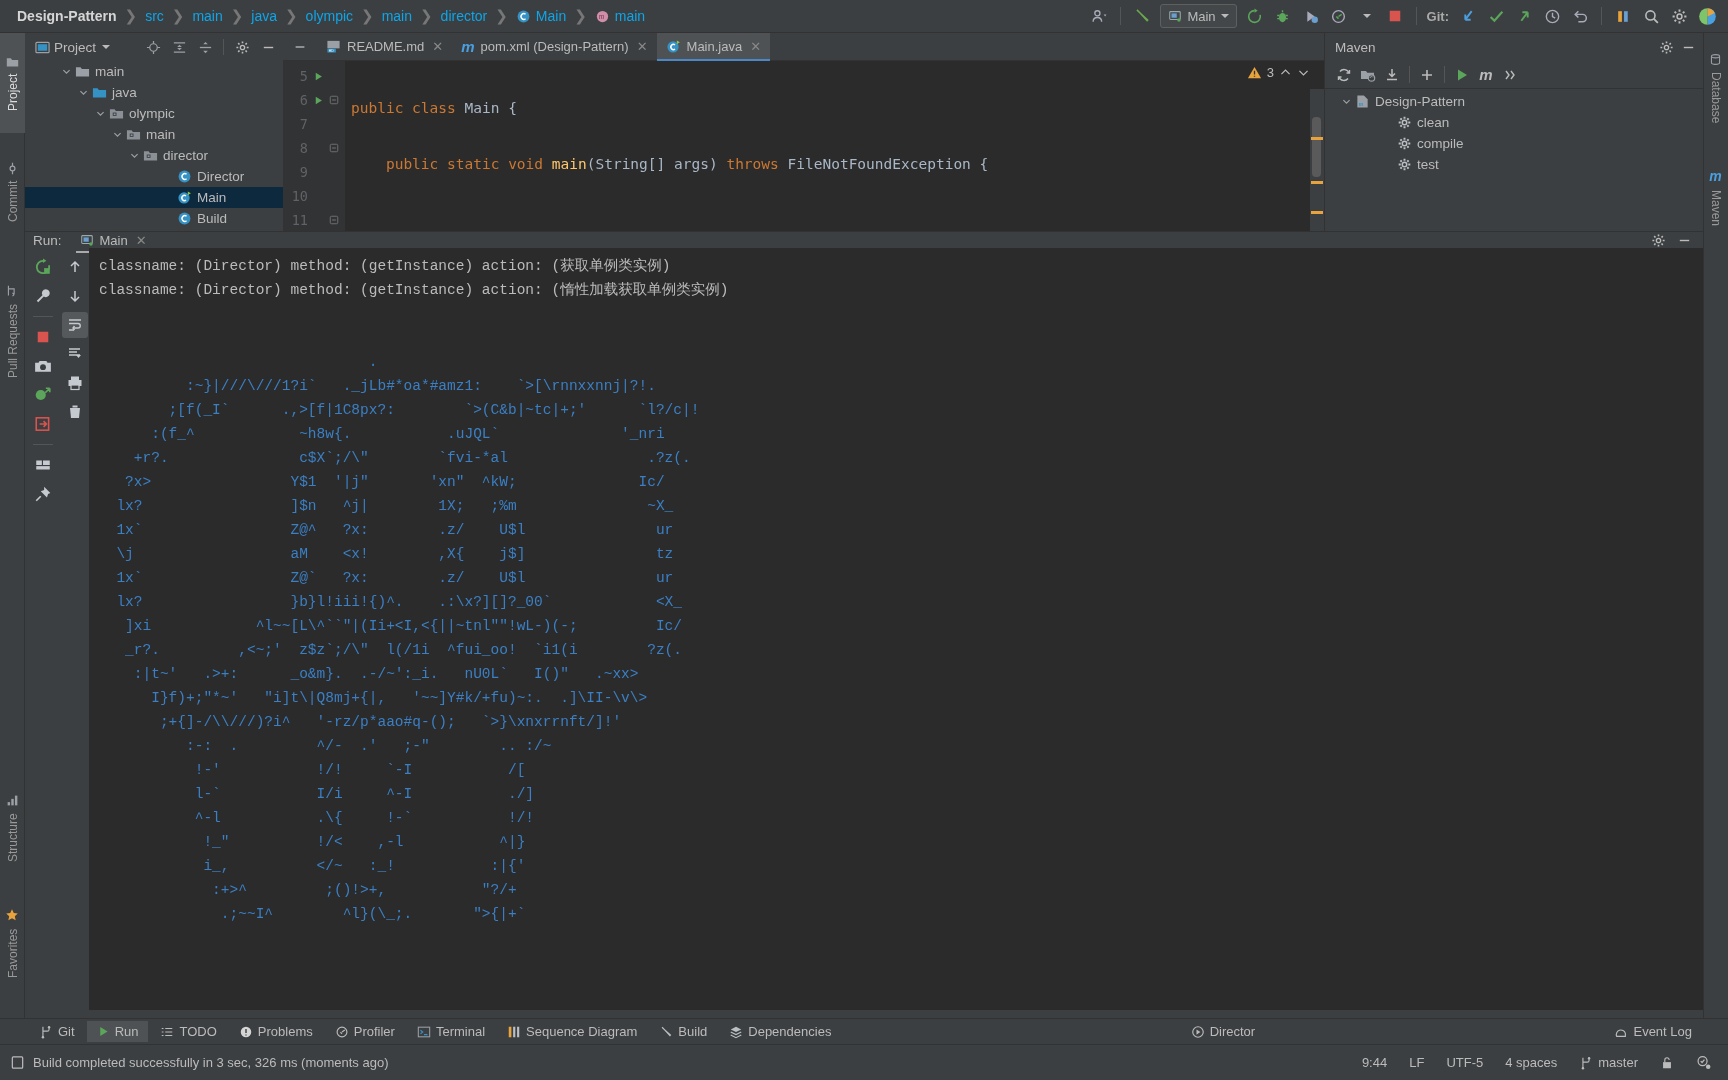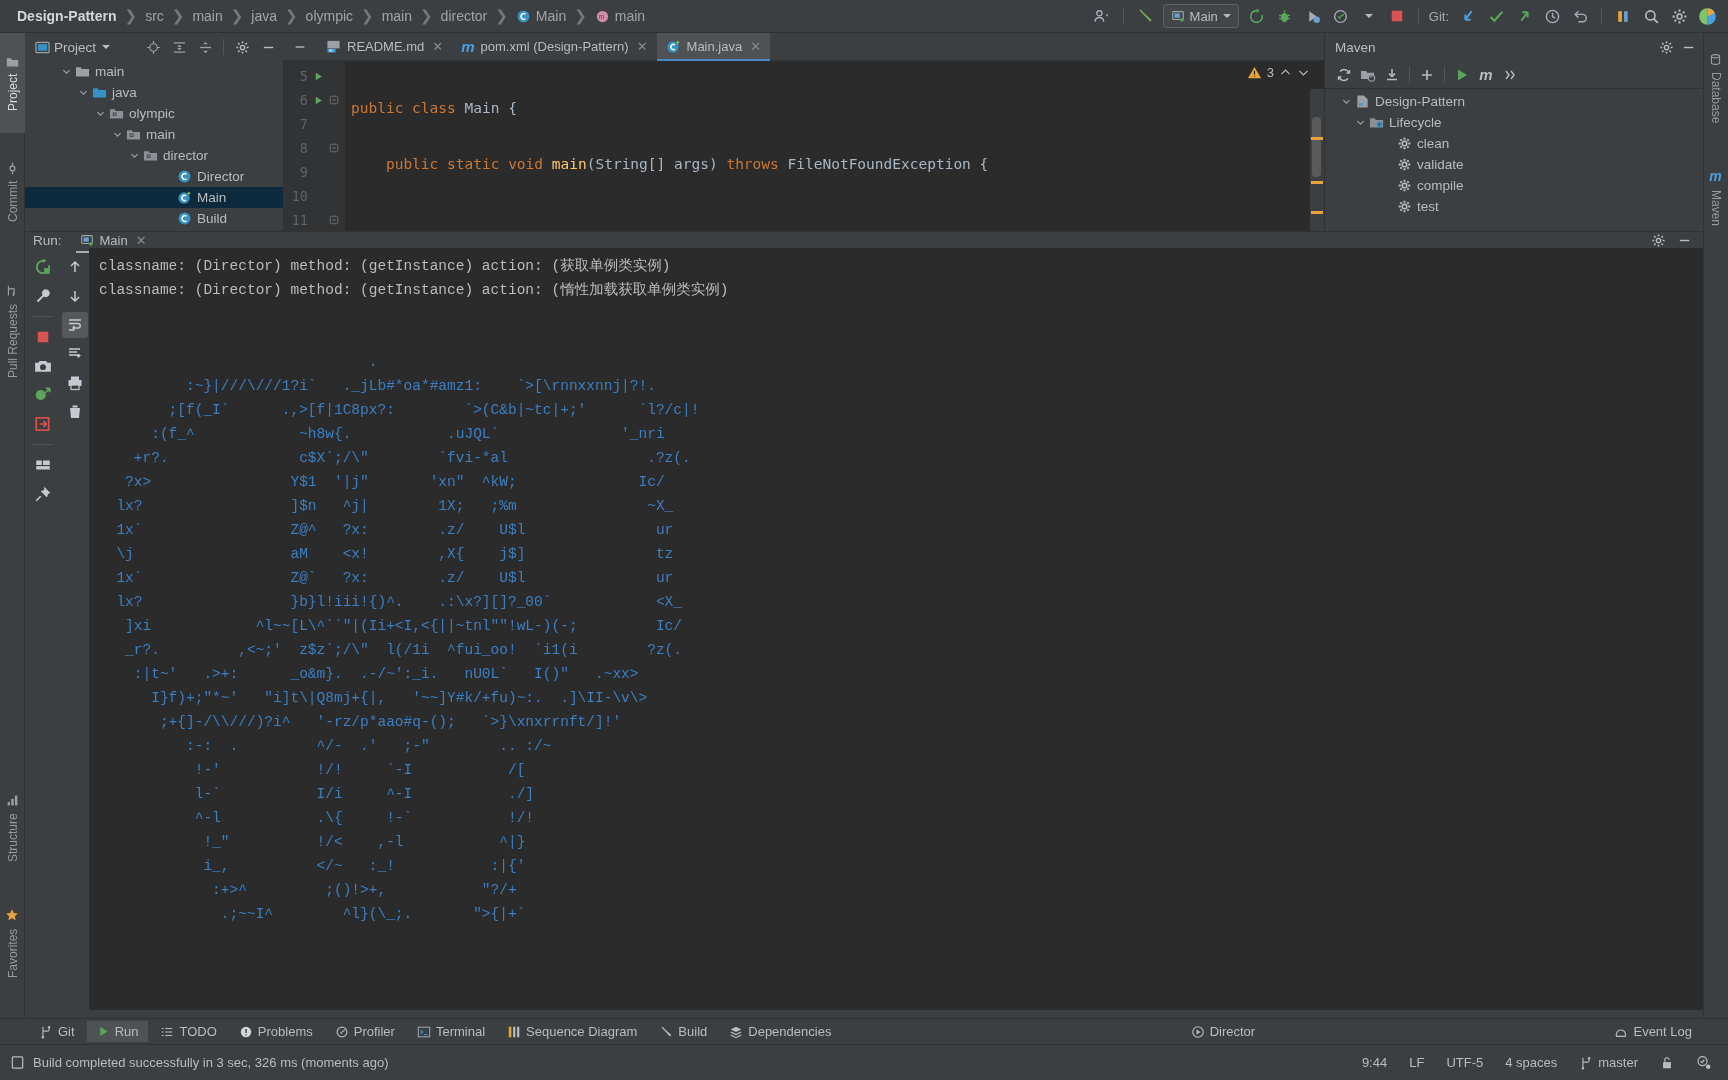--- a/index.html
+++ b/index.html
@@ -12,34 +12,34 @@
   }
   body { position: relative; font-size: 13.5px; color: #bbbbbb; }
 
   
   #topbar {
     position: absolute; left: 0; top: 0; width: 1728px; height: 33px;
     background: #3c3f41; display: flex; align-items: center;
     border-bottom: 1px solid #323232;
   }
   #crumbs { display: flex; align-items: center; padding-left: 12px; gap: 0; flex: 1; min-width: 0; }
-  .crumb { color: #a3a3a3; font-size: 14px; padding: 0 5px; white-space: nowrap; }
+  .crumb { color: #0ea5e9; font-size: 14px; padding: 0 5px; white-space: nowrap; }
   .crumb.proj { font-weight: bold; color: #d6d6d6; }
   .sep { color: #777; font-size: 15px; padding: 0 3px; }
   .crumb-ic { display:inline-block; vertical-align:-3px; margin-right:5px; }
 
   #toolbar-right { display: flex; align-items: center; gap: 2px; padding-right: 8px; }
   .tb { width: 26px; height: 26px; display: flex; align-items: center; justify-content: center; border-radius: 3px; }
   .tbsep { width: 1px; height: 18px; background: #555; margin: 0 6px; }
   .runconfig {
     display: flex; align-items: center; gap: 5px; height: 24px;
     border: 1px solid #5e6060; border-radius: 3px; padding: 0 7px;
     background: #43474a; color: #bbb; font-size: 13px; margin: 0 3px;
   }
-  .gitlabel { color: #aaa; font-size: 13px; margin: 0 4px 0 2px; }
+  .gitlabel { color: #aaa; font-size: 13px; margin: 0 4px 0 2px; font-weight: bold; }
   .caret { width:0;height:0;border-left:4px solid transparent;border-right:4px solid transparent;border-top:4px solid #bbb; }
 
   
   #leftstrip {
     position: absolute; left: 0; top: 33px; width: 25px; height: 1080px;
     background: #3c3f41; border-right: 1px solid #323232;
   }
   .vtab {
     position: absolute; left: 0; width: 25px;
     writing-mode: vertical-rl; transform: rotate(180deg);
@@ -751,60 +751,31 @@
         </span>
         <span style="display:inline-flex;align-items:center;margin:0 5px 0 2px;">
           <svg width="15" height="15" viewBox="0 0 16 16">
             <path d="M2.5 1.5h7l4 4v9h-11z" fill="#9aa0a6"></path>
             <text x="4" y="12.5" font-size="6" font-style="italic" font-weight="bold" fill="#3592c4" font-family="serif">m</text>
           </svg>
         </span>
         <span>Design-Pattern</span>
       </div>
       <div class="trow">
-        <span style="display:inline-block;width:28px"></span>
-        <span class="chev">
-          <svg width="11" height="11" viewBox="0 0 16 16">
-            <path d="M3.5 6l4.5 4.5L12.5 6" fill="none" stroke="#9aa0a6" stroke-width="1.7"></path>
-          </svg>
-        </span>
-        <span style="display:inline-flex;align-items:center;margin:0 5px 0 2px;">
-          <svg width="15" height="15" viewBox="0 0 16 16">
-            <path d="M1 3.5h5L7.3 5.3H15v8H1z" fill="#8a9096"></path>
-            <circle cx="11" cy="10" r="3" fill="#3592c4"></circle>
-            <circle cx="11" cy="10" r="1.1" fill="#3c3f41"></circle>
-          </svg>
-        </span>
-        <span>Lifecycle</span>
-      </div>
-      <div class="trow">
         <span style="display:inline-block;width:56px"></span>
         <span class="chev"></span>
         <span style="display:inline-flex;align-items:center;margin:0 5px 0 2px;">
           <svg width="15" height="15" viewBox="0 0 16 16">
             <circle cx="8" cy="8" r="2.4" fill="none" stroke="#b9bfc4" stroke-width="1.6"></circle>
             <g stroke="#b9bfc4" stroke-width="2.1">
               <path d="M8 1.8v2.2M8 12v2.2M1.8 8h2.2M12 8h2.2M3.6 3.6l1.5 1.5M10.9 10.9l1.5 1.5M12.4 3.6l-1.5 1.5M5.1 10.9l-1.5 1.5"></path>
             </g>
           </svg>
         </span>
         <span>clean</span>
-      </div>
-      <div class="trow">
-        <span style="display:inline-block;width:56px"></span>
-        <span class="chev"></span>
-        <span style="display:inline-flex;align-items:center;margin:0 5px 0 2px;">
-          <svg width="15" height="15" viewBox="0 0 16 16">
-            <circle cx="8" cy="8" r="2.4" fill="none" stroke="#b9bfc4" stroke-width="1.6"></circle>
-            <g stroke="#b9bfc4" stroke-width="2.1">
-              <path d="M8 1.8v2.2M8 12v2.2M1.8 8h2.2M12 8h2.2M3.6 3.6l1.5 1.5M10.9 10.9l1.5 1.5M12.4 3.6l-1.5 1.5M5.1 10.9l-1.5 1.5"></path>
-            </g>
-          </svg>
-        </span>
-        <span>validate</span>
       </div>
       <div class="trow">
         <span style="display:inline-block;width:56px"></span>
         <span class="chev"></span>
         <span style="display:inline-flex;align-items:center;margin:0 5px 0 2px;">
           <svg width="15" height="15" viewBox="0 0 16 16">
             <circle cx="8" cy="8" r="2.4" fill="none" stroke="#b9bfc4" stroke-width="1.6"></circle>
             <g stroke="#b9bfc4" stroke-width="2.1">
               <path d="M8 1.8v2.2M8 12v2.2M1.8 8h2.2M12 8h2.2M3.6 3.6l1.5 1.5M10.9 10.9l1.5 1.5M12.4 3.6l-1.5 1.5M5.1 10.9l-1.5 1.5"></path>
             </g>

